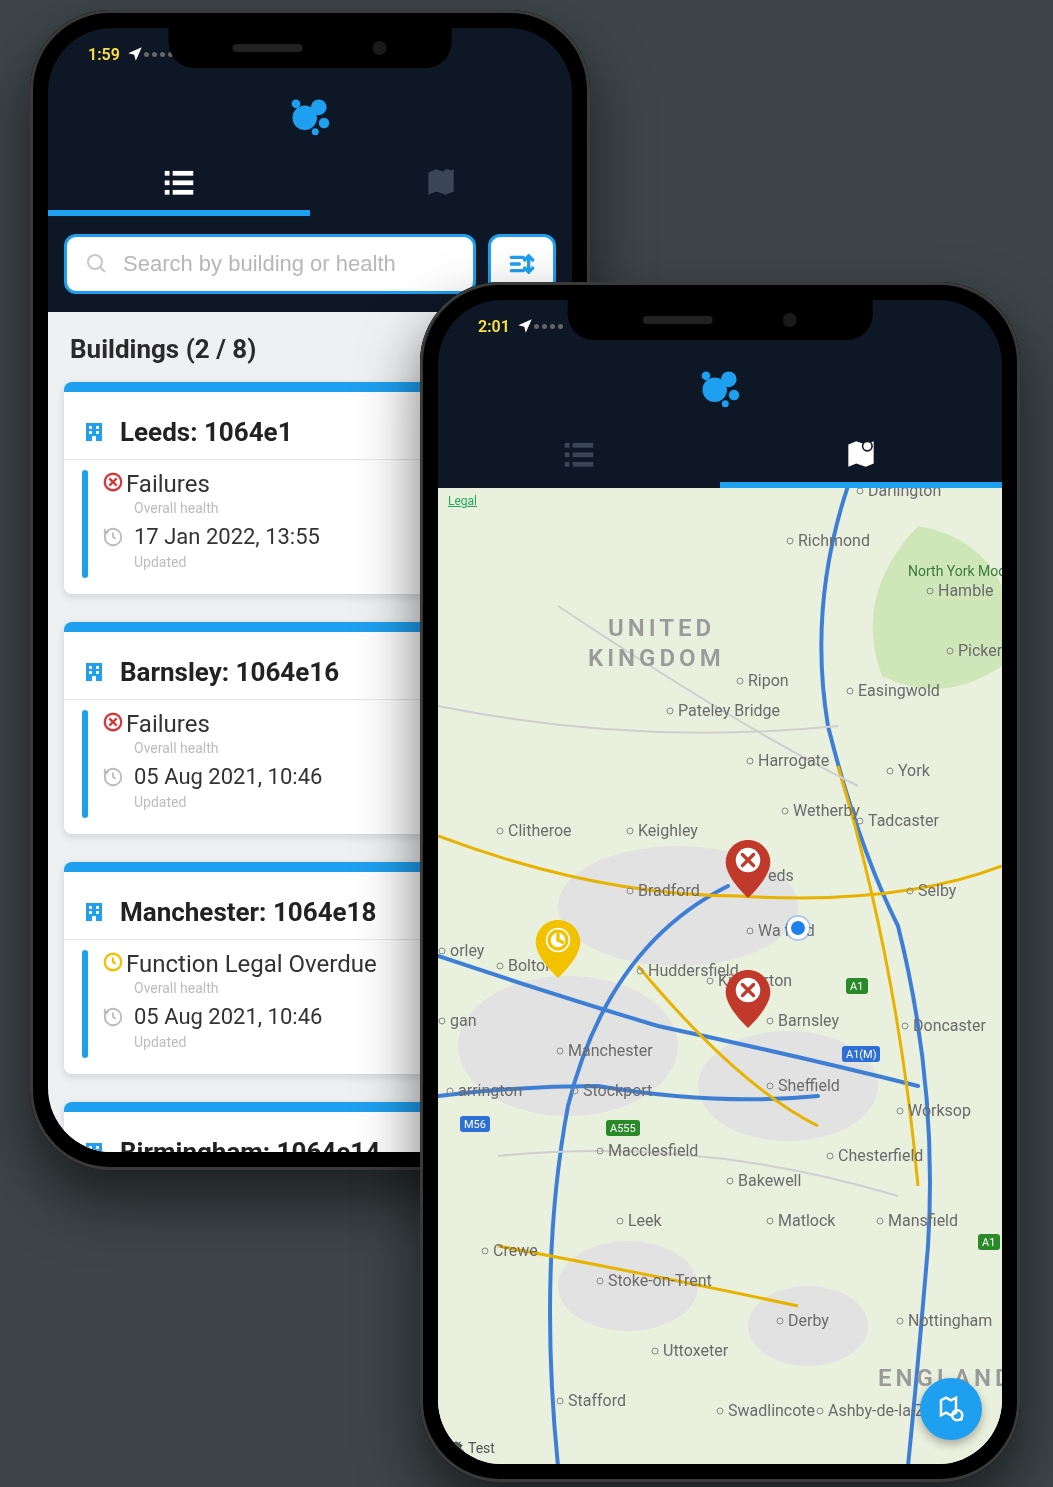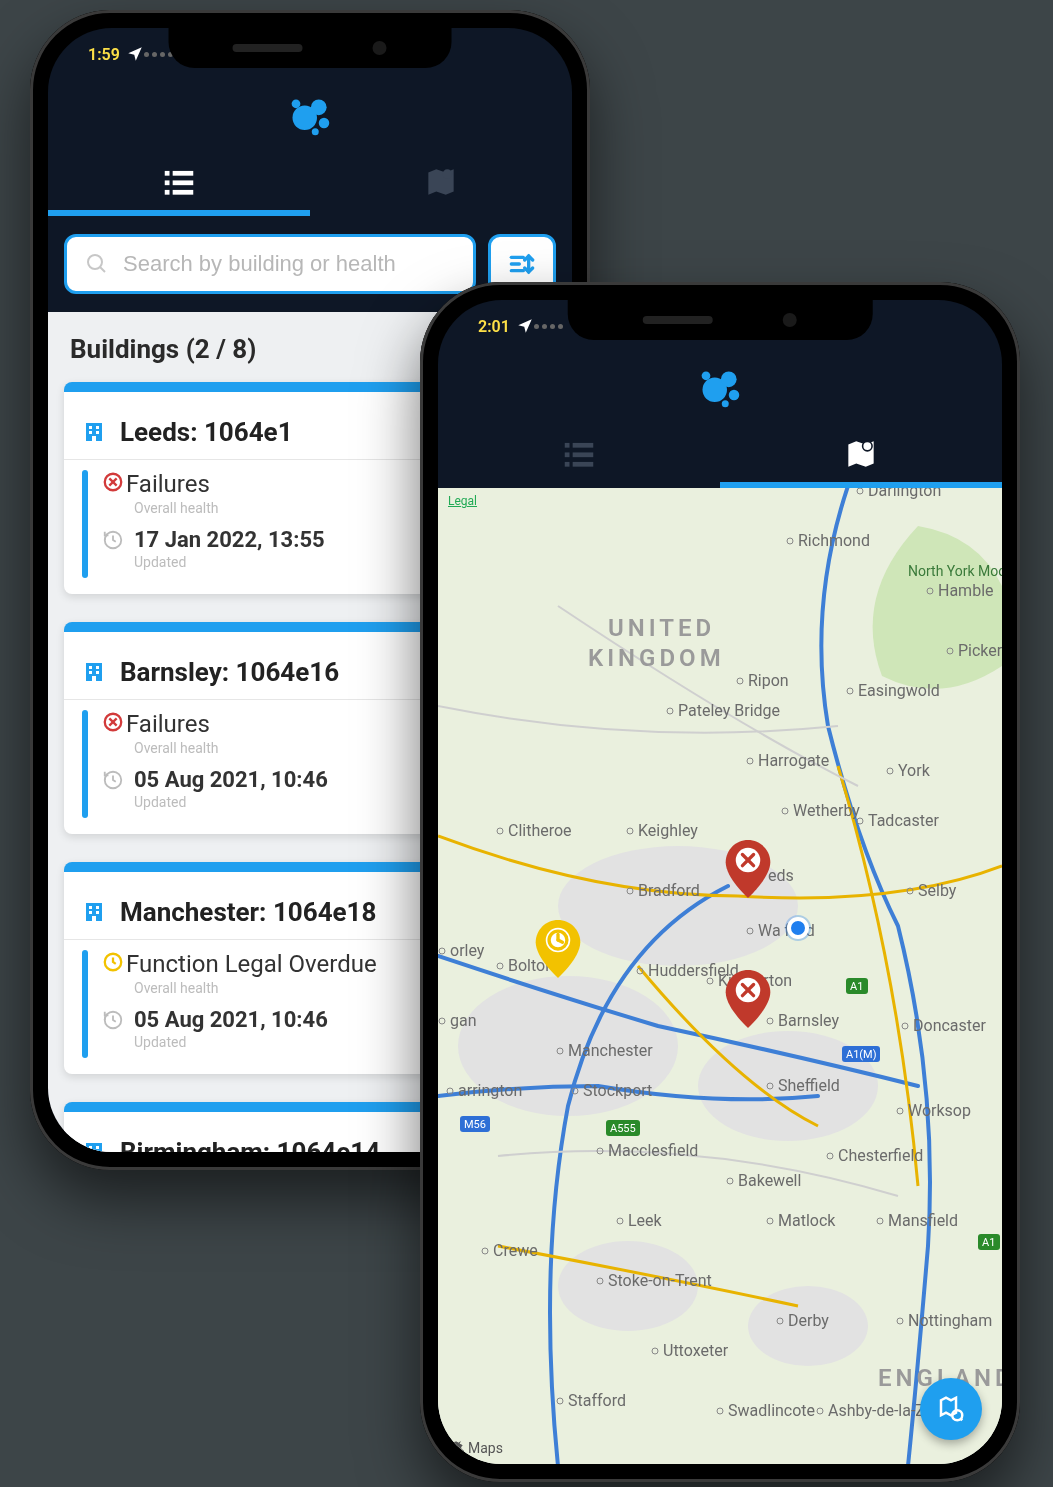--- a/index.html
+++ b/index.html
@@ -109,21 +109,21 @@
     border-bottom:1px solid #e6e6e6;
   }
   .card-head .bicon { color:#1f9fef; }
   .card-head .title { font-size:26px; font-weight:700; color:#222; }
   .card-body { padding:10px 18px 16px; display:flex; gap:14px; }
   .left-bar { width:6px; background:#1f9fef; border-radius:3px; }
   .body-main { flex:1; }
   .status-line { display:flex; align-items:center; gap:2px; }
   .status-line .txt { font-size:24px; color:#333; }
   .sub { font-size:14px; color:#bcbcbc; margin:2px 0 8px 32px; }
-  .row2 { display:flex; align-items:flex-end; justify-content:space-between;font-weight:bold; }
+  .row2 { display:flex; align-items:flex-start; justify-content:space-between; }
   .date-wrap { display:flex; align-items:center; gap:10px; }
   .date-wrap .txt { font-size:22px; color:#333; }
   .bell-wrap { display:flex; align-items:center; gap:8px; color:#b7b7b7; font-size:24px;}
   .icon-sm{width:22px;height:22px;}
   .icon-md{width:24px;height:24px;}
 
   
   .mapwrap { position:absolute; inset:0; top:188px; background:#e9efdf; }
   .legal { position:absolute; top:6px; left:10px; font-size:12px; color:#2a5; text-decoration:underline; z-index:5; }
   .map-svg { width:100%; height:100%; }
@@ -738,18 +738,18 @@
             <path d="M4 5l4-2 4 2 4-2v12l-4 2-4-2-4 2V5z"></path>
             <circle cx="17" cy="17" r="4"></circle>
             <line x1="21" y1="21" x2="20" y2="20"></line>
           </svg>
       </div>
 
       <div class="maps-credit">
         <svg width="14" height="16" viewBox="0 0 14 16" fill="#555">
             <path d="M11 8.5c0-2 1.6-2.9 1.7-3-1-1.4-2.4-1.6-2.9-1.6-.1-1 .7-2 1.4-2.5-.8 0-2 .5-2.6 1.4C7.9 2 6.7 1.4 5.9 1.4c-1.5 0-3 1.2-3 3.4 0 2 1.1 4.2 2.5 5.8.7.8 1.4 1.4 2.2 1.4.8 0 1.1-.5 2.1-.5s1.2.5 2.1.5c.9 0 1.5-.8 2.1-1.6-1.4-.7-2.9-1.2-2.9-3.9z"></path>
           </svg>
-        <span>Maps</span>
+        <span>Test</span>
       </div>
     </div>
 
   </div>
 </div>
 
 </body></html>

